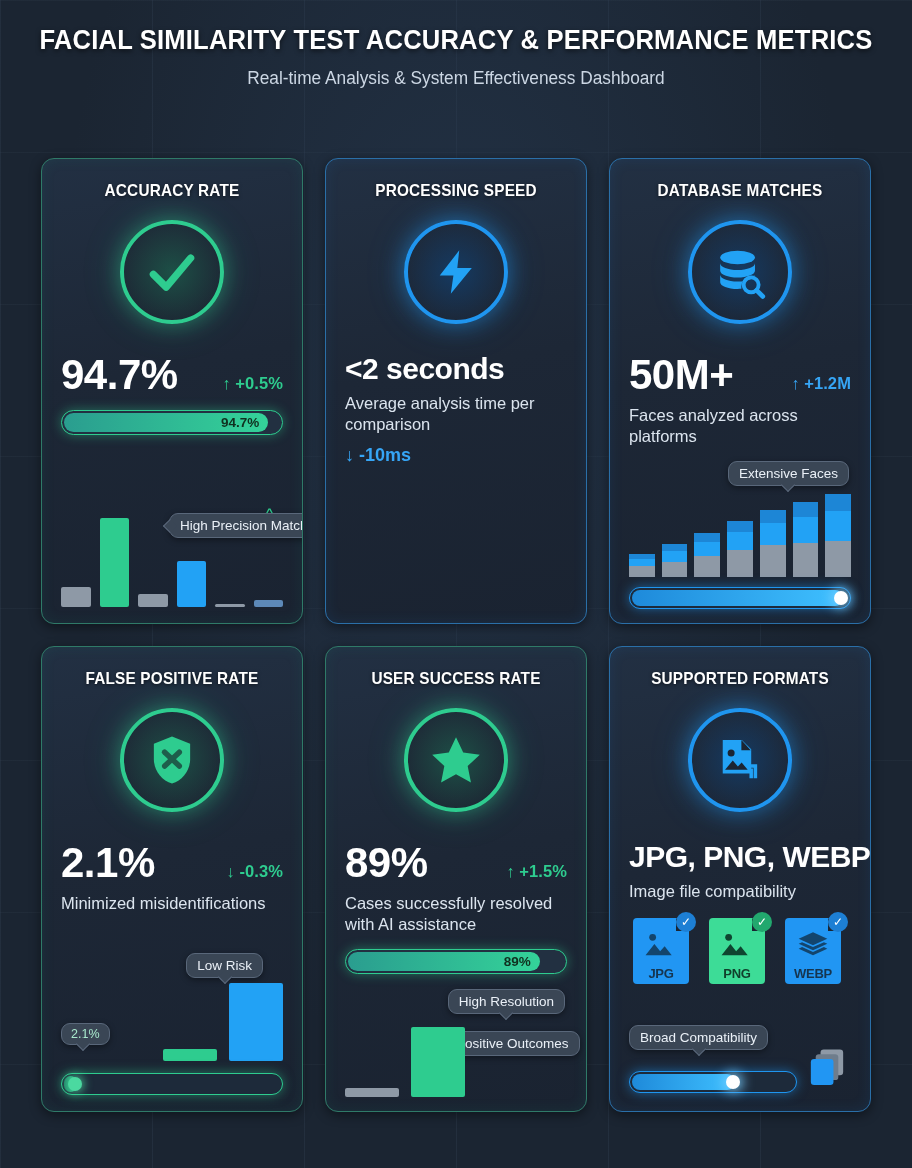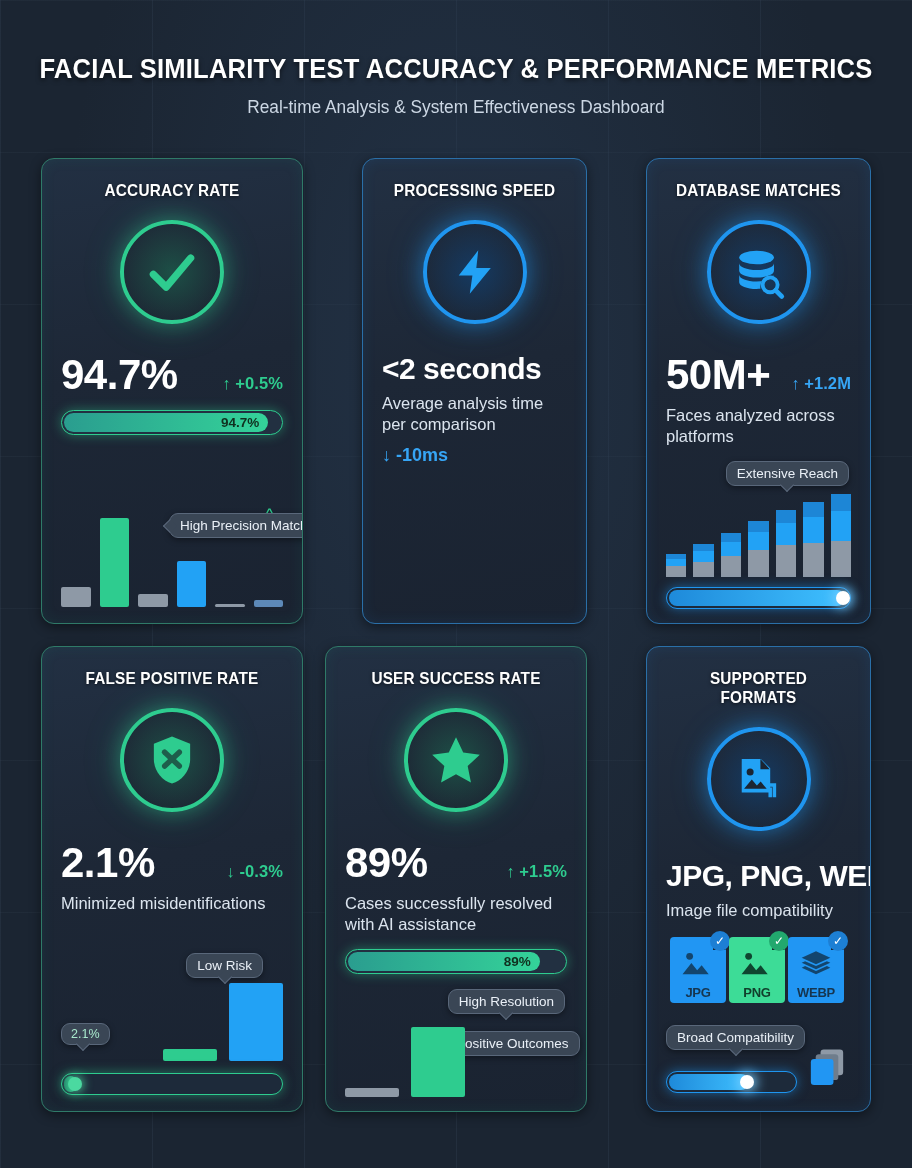--- a/index.html
+++ b/index.html
@@ -21,21 +21,21 @@
     pointer-events:none;
   }
   .bg-vignette{
     position:absolute; inset:0;
     background:radial-gradient(ellipse at 50% 30%, rgba(40,60,85,.55) 0%, rgba(22,30,42,0) 62%);
     pointer-events:none;
   }
   .page{ position:relative; width:912px; height:1168px; }
 
   
-  .header{ text-align:center; padding-top:53px; }
+  .header{ text-align:center; padding-top:24px; }
   .title{
     font-size:27.5px; font-weight:bold; letter-spacing:.2px;
     color:#ffffff; transform:scaleX(.93); transform-origin:center;
     text-shadow:0 2px 6px rgba(0,0,0,.6);
   }
   .subtitle{
     margin-top:12px; font-size:18px; color:#ccd7e4; font-weight:400;
     transform:scaleX(.96); transform-origin:center;
   }
 
@@ -46,21 +46,21 @@
     display:grid; grid-template-columns:262px 262px 262px;
     column-gap:22px; row-gap:22px;
   }
   .card{
     position:relative; height:466px; border-radius:13px;
     background:linear-gradient(170deg,#223043 0%,#1d2736 45%,#1a2331 100%);
     padding:22px 19px 16px;
     overflow:hidden;
   }
   .card.green{ border:1.3px solid #2f7a68; box-shadow:0 0 14px rgba(24,150,120,.12) inset, 0 3px 12px rgba(0,0,0,.45); }
-  .card.blue { border:1.3px solid #2a6fa8; box-shadow:0 0 14px rgba(30,130,220,.12) inset, 0 3px 12px rgba(0,0,0,.45);margin-left:37px; }
+  .card.blue { border:1.3px solid #2a6fa8; box-shadow:0 0 14px rgba(30,130,220,.12) inset, 0 3px 12px rgba(0,0,0,.45); }
 
   .card-title{
     text-align:center; font-size:16.5px; font-weight:bold; color:#ffffff;
     letter-spacing:.2px; transform:scaleX(.93); text-shadow:0 1px 4px rgba(0,0,0,.6);
   }
 
   
   .icon-wrap{ display:flex; justify-content:center; margin-top:20px; }
   .circle{
     width:104px; height:104px; border-radius:50%;
@@ -273,21 +273,21 @@
       <div class="value-row">
         <div class="value">50M+</div>
         <div class="delta blue">
           <span>↑</span>
           <span>+1.2M</span>
         </div>
       </div>
       <div class="desc">Faces analyzed across platforms</div>
 
       <div class="chart" style="height:150px;bottom:12px;">
-        <div class="tip arrow-down" style="right:2px;top:0px;">Extensive Reach</div>
+        <div class="tip arrow-down" style="right:2px;top:0px;">Extensive Faces</div>
         <div class="stack" style="bottom:34px;height:92px;">
           <div class="stack-col">
             <div class="seg dark" style="height:5px"></div>
             <div class="seg light" style="height:7px"></div>
             <div class="seg gray" style="height:11px"></div>
           </div>
           <div class="stack-col">
             <div class="seg dark" style="height:7px"></div>
             <div class="seg light" style="height:11px"></div>
             <div class="seg gray" style="height:15px"></div>

